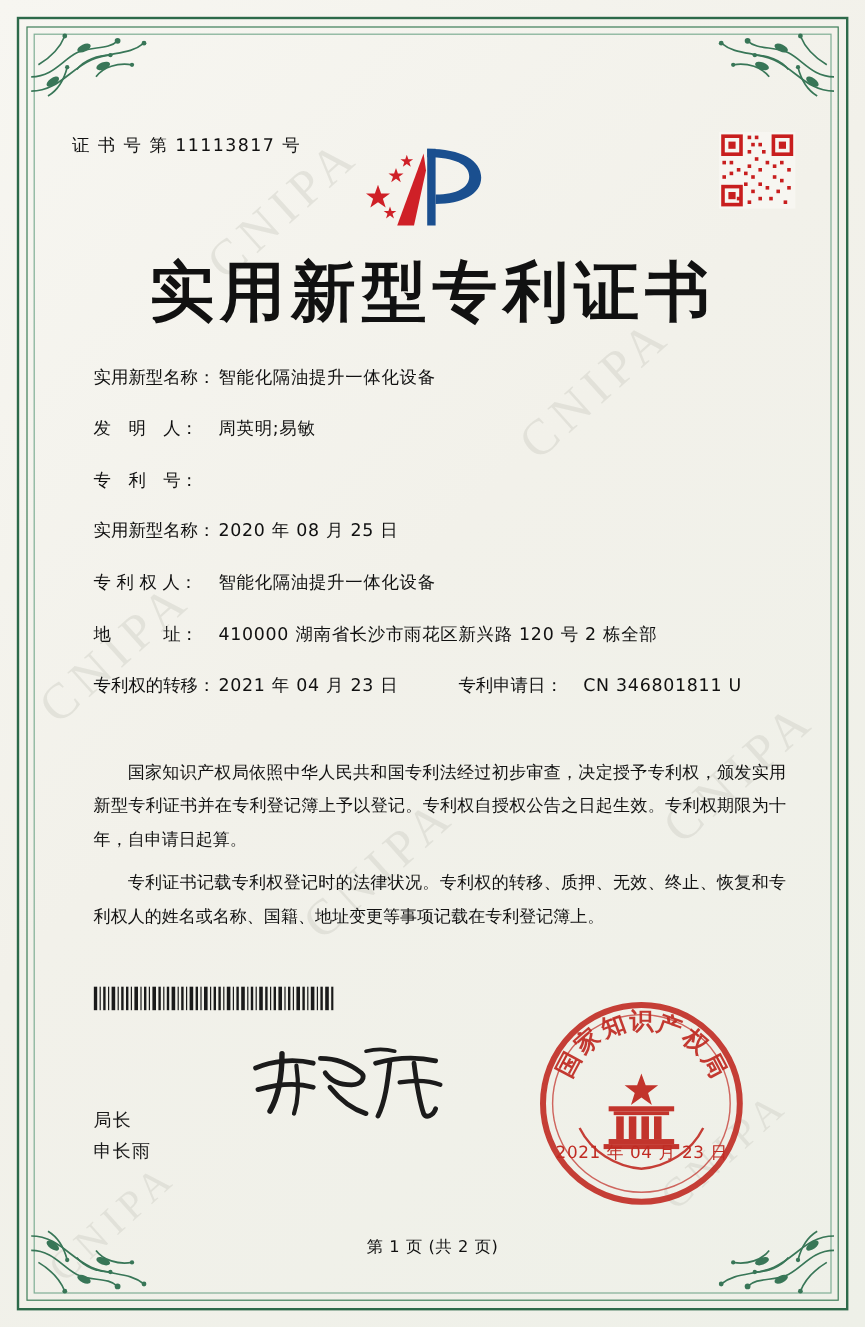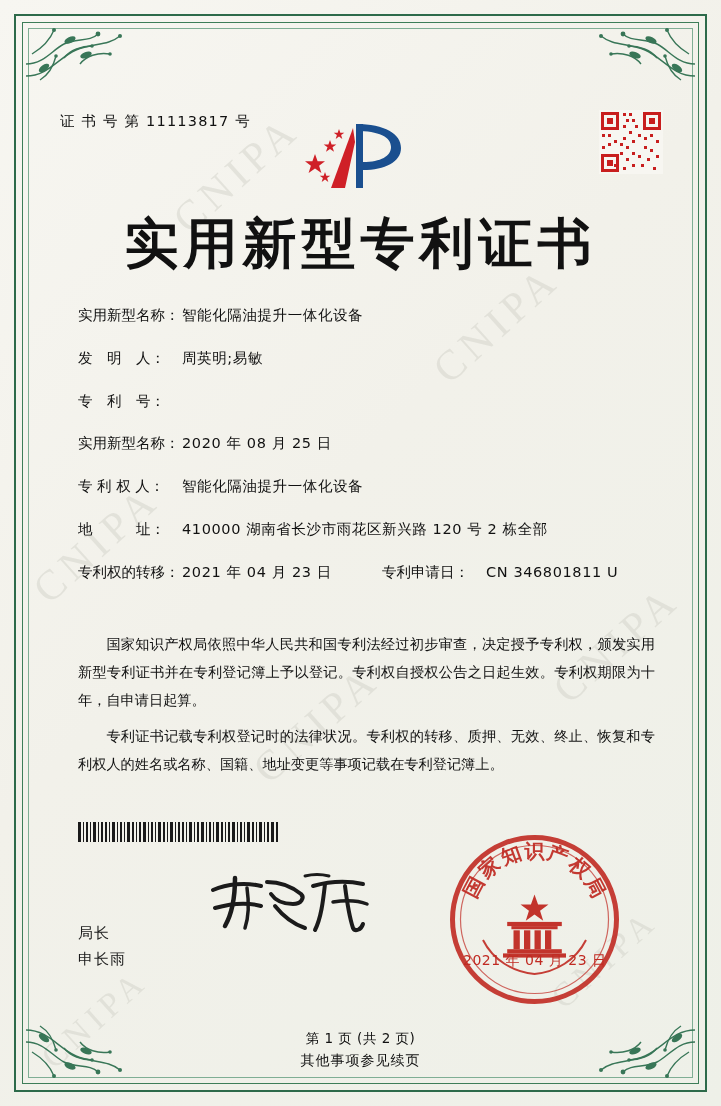--- a/index.html
+++ b/index.html
@@ -560,16 +560,15 @@
         </g>
 
         <g fill="none" stroke="#c02a22" stroke-width="2" opacity=".9">
           <path d="M36 108 C46 128 66 140 87.5 142 C109 140 129 128 139 108"></path>
         </g>
       </svg>
     </div>
     <div class="seal-date">2021 年 04 月 23 日</div>
 
     <div class="page-no">第 1 页 (共 2 页)</div>
-    <div class="footnote">其他事项参见续页</div>
 
   </div>
 </div>
 
 </body></html>

